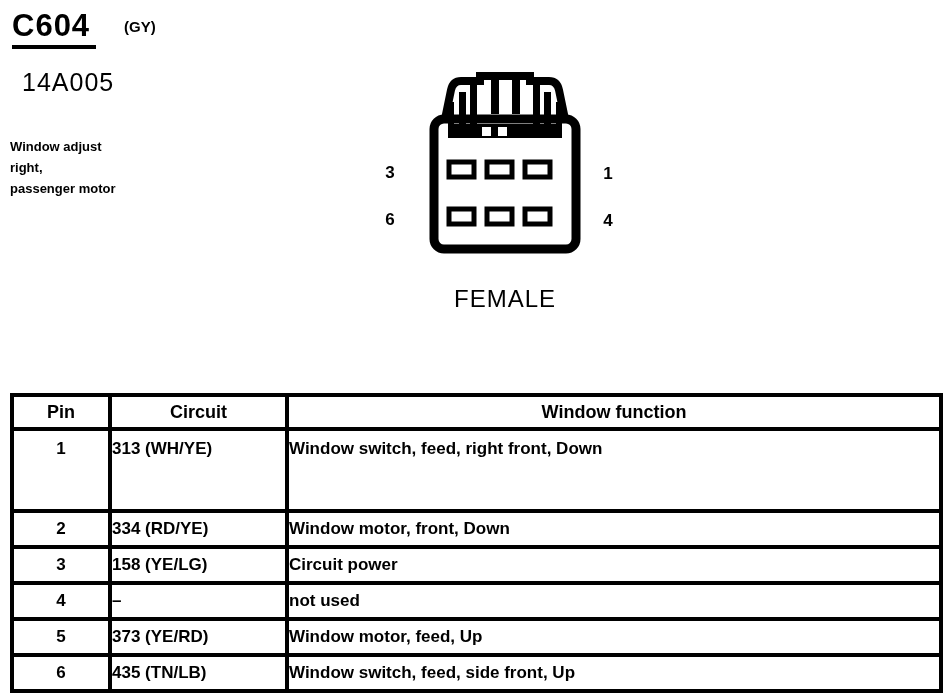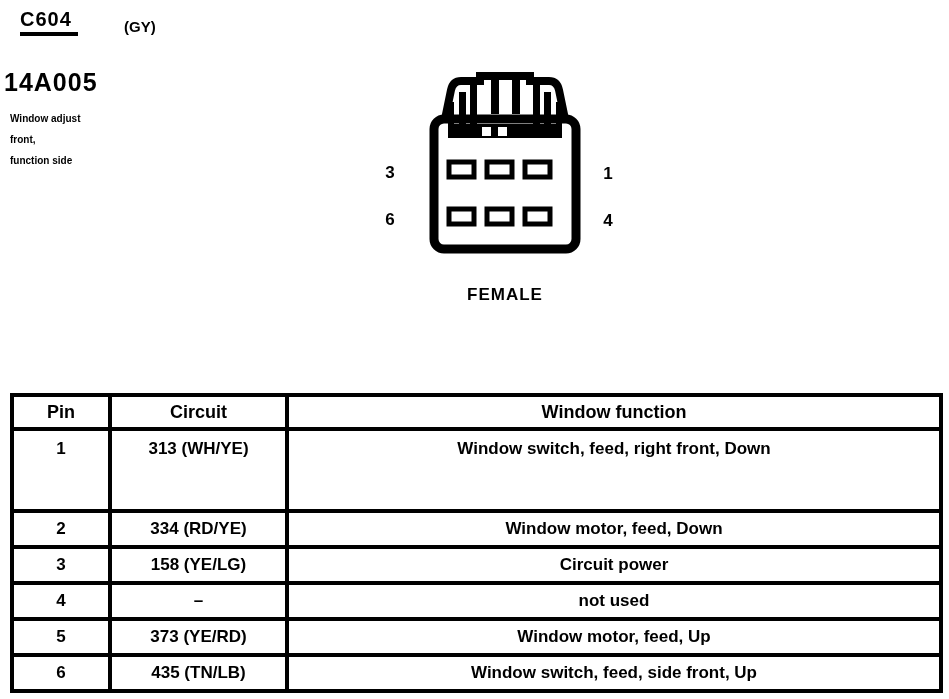--- a/index.html
+++ b/index.html
@@ -12,95 +12,95 @@
     height: 699px;
     position: relative;
     overflow: hidden;
     font-family: "Liberation Sans", sans-serif;
     color: #000;
   }
   .abs { position: absolute; }
 
   
   .connector-id {
-    left: 20px; top: 8px;
-    font-size: 20px;
+    left: 12px; top: 8px;
+    font-size: 31px;
     font-weight: bold;
     letter-spacing: 1px;
     border-bottom: 4px solid #000;
     padding: 0 6px 1px 0;
   }
   .connector-color {
     left: 124px; top: 18px;
     font-size: 15px;
     font-weight: bold;
   }
   .part-number {
-    left: 4px; top: 68px;
+    left: 22px; top: 68px;
     font-size: 25px;
-    font-weight: bold;
+    font-weight: normal;
     letter-spacing: 1px;
     text-align: center;
   }
   .description {
-    left: 10px; top: 108px;
-    font-size: 10px;
+    left: 10px; top: 136px;
+    font-size: 13px;
     font-weight: bold;
     line-height: 21px;
   }
 
   
   .connector-svg { left: 420px; top: 72px; }
   .pin-num {
     font-size: 17px;
     font-weight: bold;
     width: 24px;
     text-align: center;
   }
   .gender-label {
     left: 420px; top: 285px;
     width: 170px;
     text-align: center;
-    font-size: 17px;
-    font-weight: bold;
+    font-size: 24px;
+    font-weight: normal;
     letter-spacing: 1px;
   }
 
   
   .pinout-wrap { left: 10px; top: 393px; }
   table.pinout {
     border-collapse: collapse;
     table-layout: fixed;
     width: 929px;
     background: #fff;
     padding-left: 24px;
   }
   table.pinout th, table.pinout td {
     border: 4px solid #000;
     font-weight: bold;
     font-size: 17px;
     padding: 0;
   }
   table.pinout th { height: 30px; text-align: center; font-size: 18px; }
   td.pin-cell { text-align: center; }
-  td.circuit-cell { text-align: center; }
-  td.function-cell { text-align: center; padding-left: 14px; margin-left: 24px; }
+  td.circuit-cell { }
+  td.function-cell { text-align: left; padding-left: 14px; margin-left: 24px; }
   tr.tall-row td { height: 70px; vertical-align: top; padding-top: 8px; }
   tr.std-row td { height: 32px; vertical-align: middle; }
 </style>
 </head>
 <body>
 
 <div class="abs connector-id">C604</div>
 <div class="abs connector-color">(GY)</div>
 <div class="abs part-number">14A005</div>
 <div class="abs description">
   <div>Window adjust</div>
-  <div>front,</div>
-  <div>function side</div>
+  <div>right,</div>
+  <div>passenger motor</div>
 </div>
 
 <svg class="abs connector-svg" width="170" height="190" viewBox="0 0 170 190">
 
   <path d="M 24 52 L 31 18 Q 33 9 41 9 L 60 9 L 60 4 L 110 4 L 110 9 L 129 9 Q 137 9 139 18 L 146 52 Z" fill="#ffffff" stroke="#000000" stroke-width="8"></path>
 
   <rect x="14" y="47" width="142" height="130" rx="10" fill="#ffffff" stroke="#000000" stroke-width="9"></rect>
 
   <g fill="#000000">
     <rect x="28" y="30" width="6" height="24"></rect>
@@ -152,21 +152,21 @@
     </thead>
     <tbody>
       <tr class="tall-row">
         <td class="pin-cell">1</td>
         <td class="circuit-cell">313 (WH/YE)</td>
         <td class="function-cell">Window switch, feed, right front, Down</td>
       </tr>
       <tr class="std-row">
         <td class="pin-cell">2</td>
         <td class="circuit-cell">334 (RD/YE)</td>
-        <td class="function-cell">Window motor, feed, Down</td>
+        <td class="function-cell">Window motor, front, Down</td>
       </tr>
       <tr class="std-row">
         <td class="pin-cell">3</td>
         <td class="circuit-cell">158 (YE/LG)</td>
         <td class="function-cell">Circuit power</td>
       </tr>
       <tr class="std-row">
         <td class="pin-cell">4</td>
         <td class="circuit-cell">–</td>
         <td class="function-cell">not used</td>

